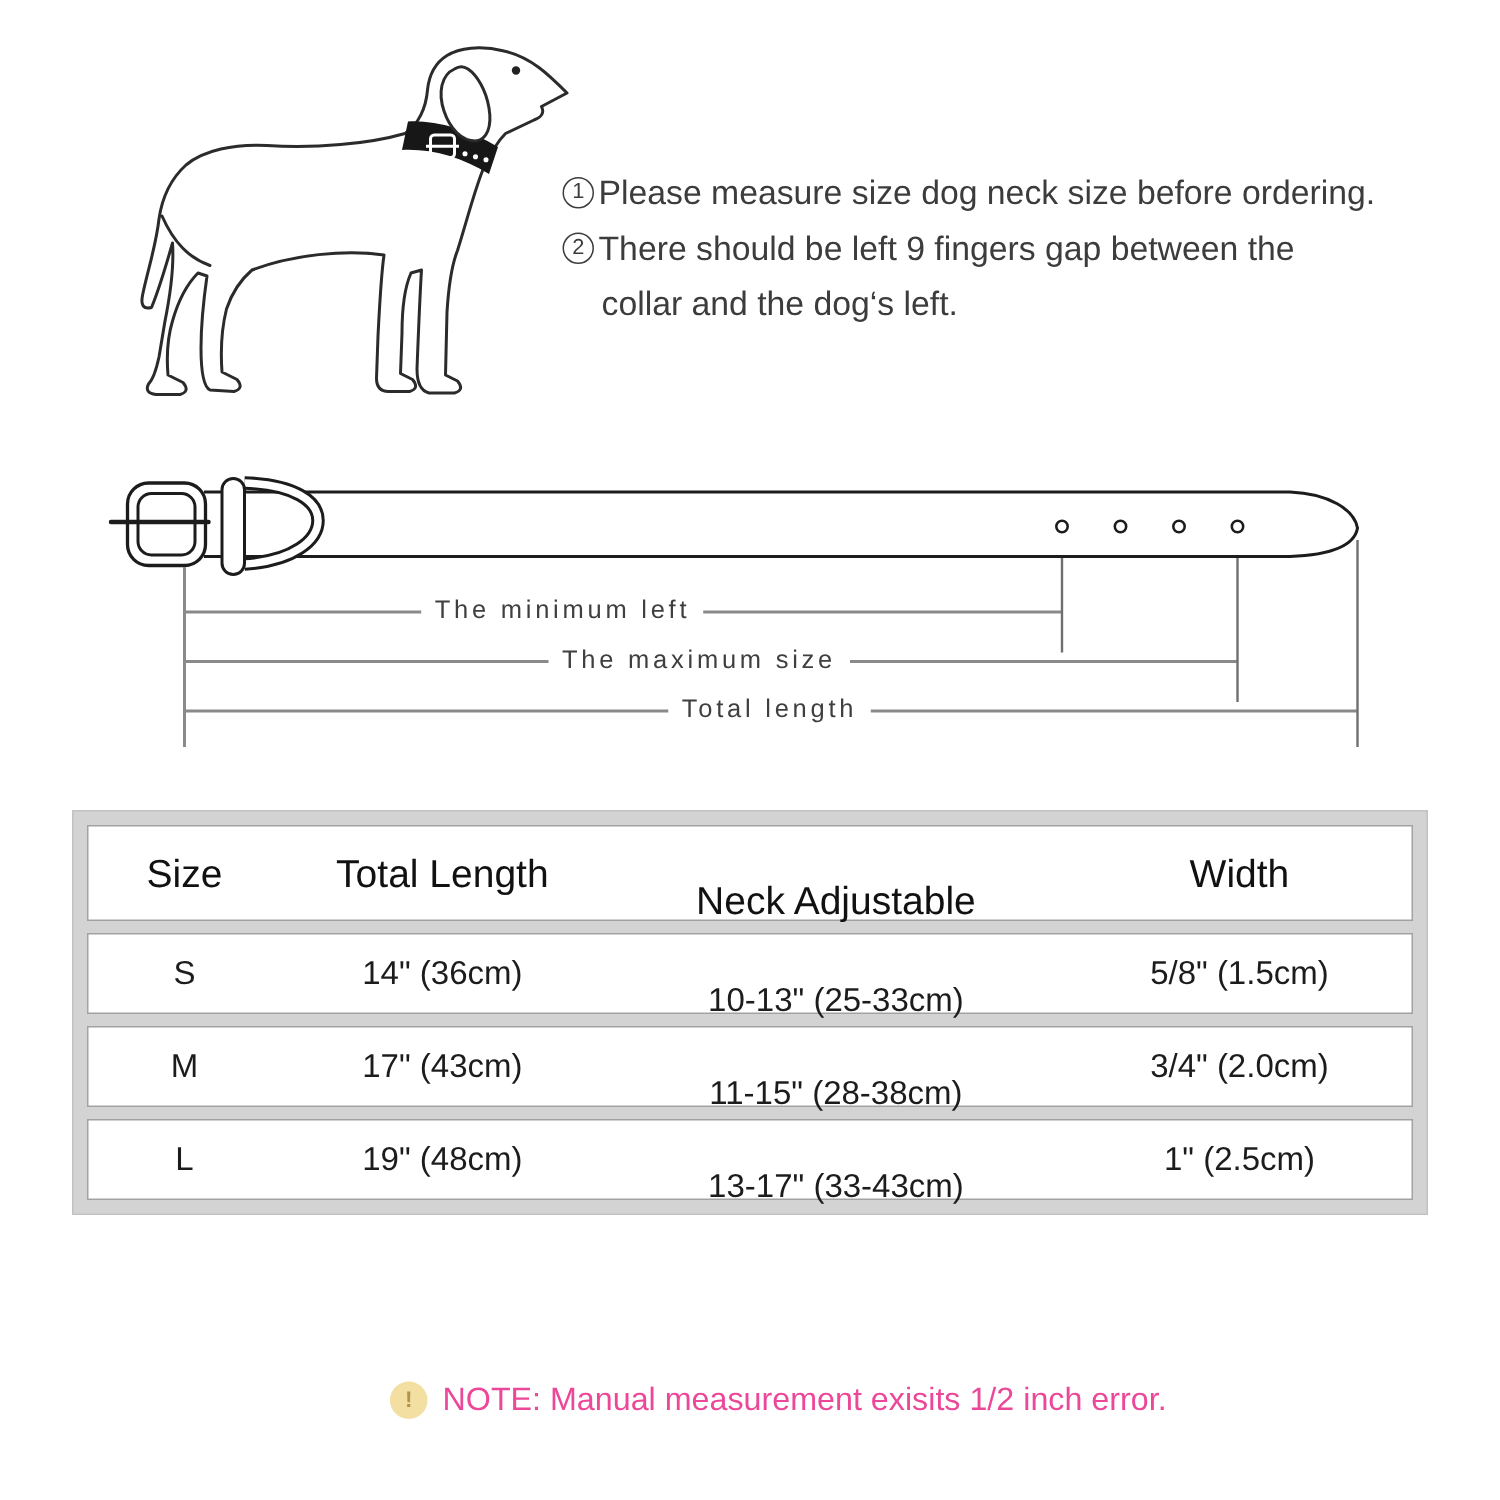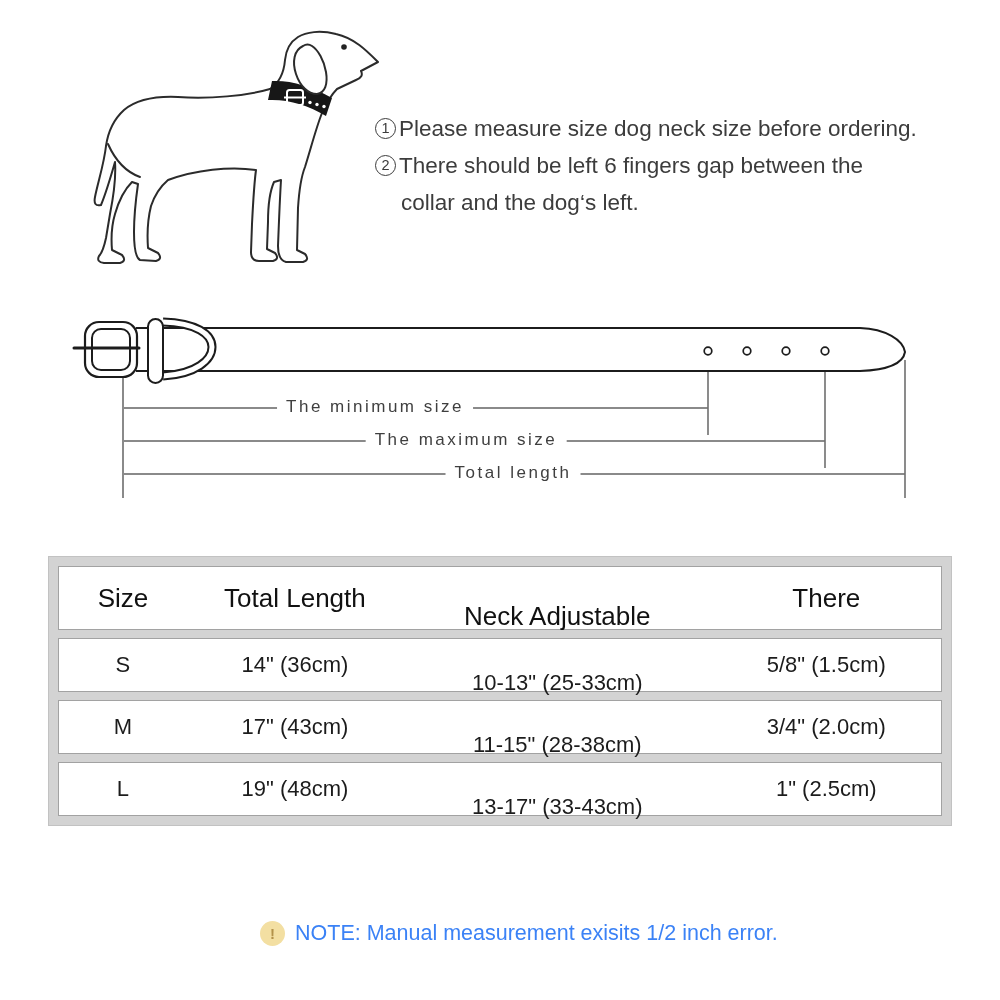--- a/index.html
+++ b/index.html
@@ -26,40 +26,40 @@
   .measure-label {
     position: absolute; transform: translate(-50%, -50%);
     background: #ffffff; padding: 0 9px; white-space: nowrap;
     font-size: 17px; letter-spacing: 2.5px; color: #3f3f3f;
   }
   #label-min   { left: 375px; top: 407px; }
   #label-max   { left: 466px; top: 440px; text-align: right; }
   #label-total { left: 513px; top: 473px; }
   
   #size-table {
-    position: absolute; left: 48px; top: 556px; width: 904px;
+    position: absolute; left: 48px; top: 540px; width: 904px;
     background: #d3d3d3; border: 1px solid #c2c2c2; padding: 9px;
   }
   .trow {
     background: #ffffff; border: 1px solid #a2a2a2;
     display: flex; align-items: center; width: 100%;
   }
   .trow + .trow { margin-top: 8px; }
   .trow.header { height: 64px; font-size: 26px; color: #111; }
   .trow.datarow { height: 54px; font-size: 22px; color: #1c1c1c; }
   .tcell { text-align: center; }
   .c1 { width: 14.5%; } .c2 { width: 24.5%; } .c3 { width: 35%; margin-top: 36px; } .c4 { width: 26%; }
   
   #note { position: absolute; left: 260px; top: 921px; display: flex; align-items: center; }
   #note-icon {
     flex: 0 0 auto; width: 25px; height: 25px; border-radius: 50%;
     background: #f3dfa2; color: #b3924a; font-weight: bold; font-size: 15px;
     display: flex; align-items: center; justify-content: center;
   }
-  #note-text { margin-left: 10px; font-size: 21.5px; color: #3b82f6; white-space: nowrap; }
+  #note-text { margin-left: 10px; font-size: 21.5px; color: #ec4899; white-space: nowrap; }
 </style>
 </head>
 <body>
 
 <div id="canvas">
 
   <div id="dog-wrap">
     <svg width="340" height="290" viewBox="0 0 340 290">
       <g fill="none" stroke="#2b2b2b" stroke-width="2" stroke-linejoin="round" stroke-linecap="round">
         <path d="
@@ -128,21 +128,21 @@
     </svg>
   </div>
 
   <div id="instructions">
     <div class="instr-line">
       <span class="circle-num">1</span>
       <span>Please measure size dog neck size before ordering.</span>
     </div>
     <div class="instr-line">
       <span class="circle-num">2</span>
-      <span>There should be left 6 fingers gap between the</span>
+      <span>There should be left 9 fingers gap between the</span>
     </div>
     <div class="instr-line instr-cont">
       <span>collar and the dog‘s left.</span>
     </div>
   </div>
 
   <div id="collar-diagram">
     <svg width="900" height="210" viewBox="0 0 900 210">
 
       <path d="M 76,28 L 800,28 C 826,29 843,40 845,52 C 843,64 826,70 800,71 L 76,71" fill="#ffffff" stroke="#1c1c1c" stroke-width="2" stroke-linejoin="round"></path>
@@ -170,30 +170,30 @@
         <line x1="63" y1="174" x2="845" y2="174"></line>
       </g>
       <g stroke="#6f6f6f" stroke-width="1.6">
         <line x1="648" y1="72" x2="648" y2="135"></line>
         <line x1="765" y1="72" x2="765" y2="168"></line>
         <line x1="845" y1="60" x2="845" y2="198"></line>
       </g>
     </svg>
   </div>
 
-  <div class="measure-label" id="label-min">The minimum size</div>
+  <div class="measure-label" id="label-min">The minimum left</div>
   <div class="measure-label" id="label-max">The maximum size</div>
   <div class="measure-label" id="label-total">Total length</div>
 
   <div id="size-table">
     <div class="trow header">
       <div class="tcell c1">Size</div>
       <div class="tcell c2">Total Length</div>
       <div class="tcell c3">Neck Adjustable</div>
-      <div class="tcell c4">There</div>
+      <div class="tcell c4">Width</div>
     </div>
     <div class="trow datarow">
       <div class="tcell c1">S</div>
       <div class="tcell c2">14" (36cm)</div>
       <div class="tcell c3">10-13" (25-33cm)</div>
       <div class="tcell c4">5/8" (1.5cm)</div>
     </div>
     <div class="trow datarow">
       <div class="tcell c1">M</div>
       <div class="tcell c2">17" (43cm)</div>

